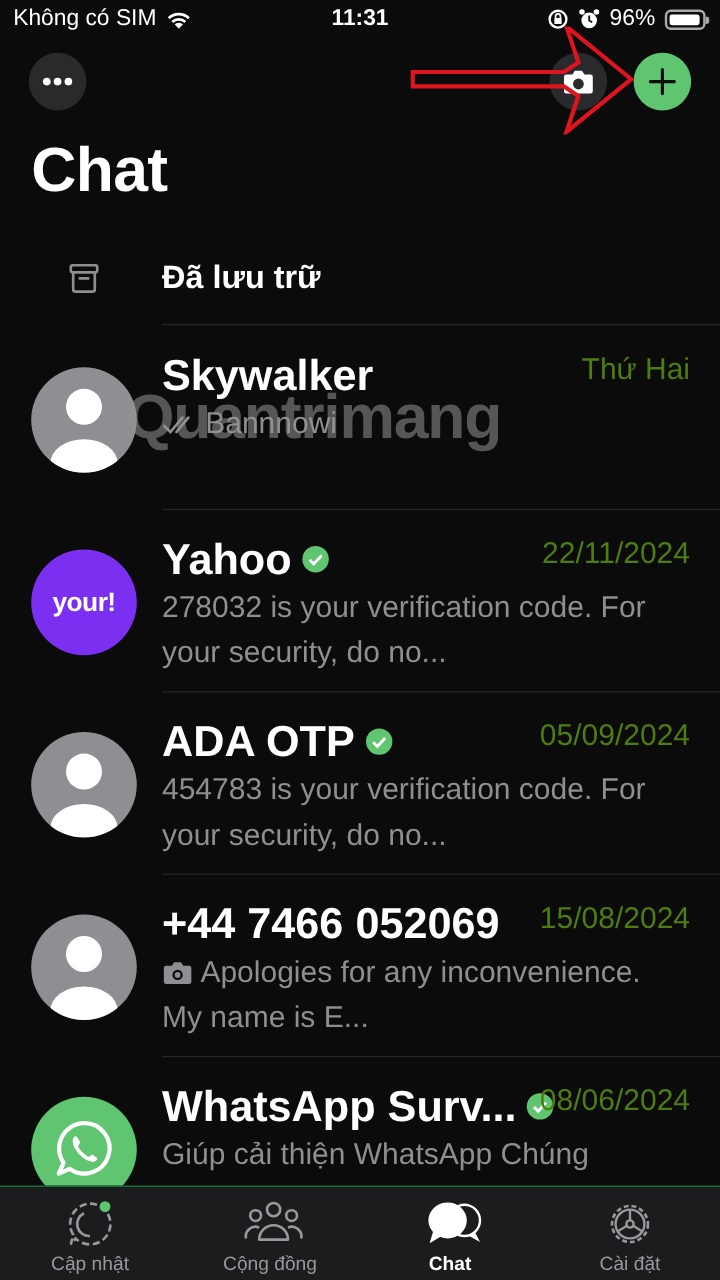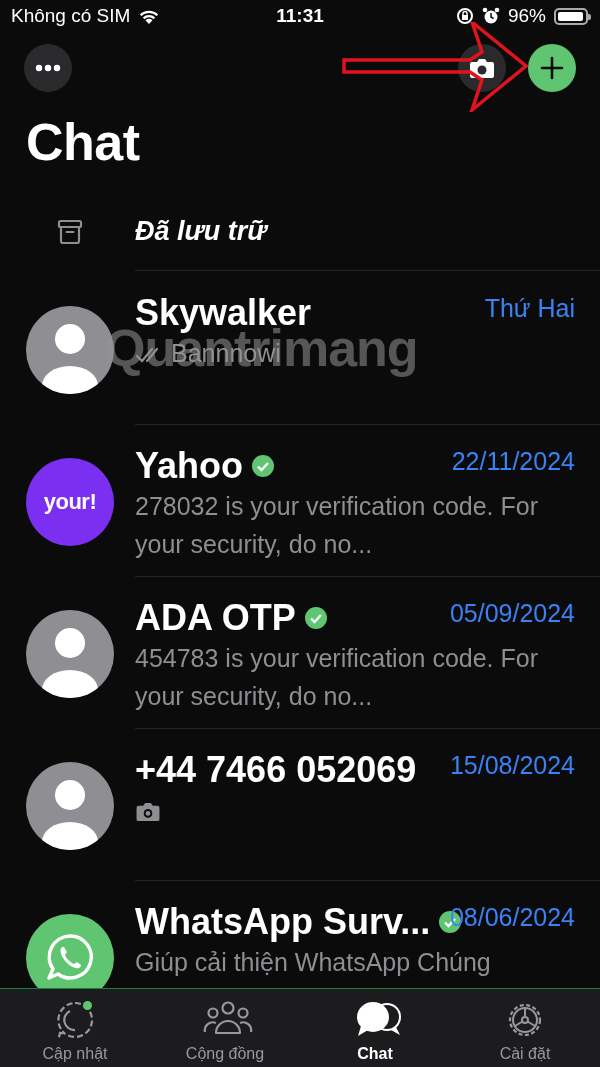--- a/index.html
+++ b/index.html
@@ -18,34 +18,34 @@
   
   .top-btn { position: absolute; border-radius: 50%; display: flex; align-items: center; justify-content: center; }
   .more-btn { left: 24px; top: 44px; width: 48px; height: 48px; background: #2a2a2c; }
   .camera-btn { left: 458px; top: 44px; width: 48px; height: 48px; background: #2a2a2c; }
   .new-chat-btn { left: 528px; top: 44px; width: 48px; height: 48px; background: #5fc570; }
 
   .annotation-arrow { position: absolute; left: 330px; top: 22px; width: 200px; height: 90px; pointer-events: none; }
 
   .page-title { position: absolute; left: 26px; top: 112px; font-size: 52px; font-weight: bold; letter-spacing: -0.5px; }
 
-  .archived { position: absolute; left: 0; top: 196px; width: 592px; height: 72px; display: flex; align-items: center; font-style: italic; }
+  .archived { position: absolute; left: 0; top: 196px; width: 592px; height: 72px; display: flex; align-items: center; }
   .archived-icon { position: absolute; left: 56px; top: 22px; width: 28px; height: 28px; }
   .archived-label { position: absolute; left: 135px; top: 20px; font-size: 27px; font-weight: bold; }
   .divider { position: absolute; left: 135px; right: 0; height: 1px; background: #262628; }
 
   
   .chat-row { position: absolute; left: 0; width: 600px; height: 152px; }
   .avatar { position: absolute; left: 26px; width: 88px; height: 88px; border-radius: 50%; overflow: hidden; display: flex; align-items: center; justify-content: center; }
   .avatar.default { background: #8e8e93; }
   .avatar.yahoo { background: #7b2ff0; color: #fff; font-weight: bold; font-size: 22px; letter-spacing: -0.5px; }
   .avatar.whatsapp { background: #5fc570; }
   .chat-name { position: absolute; left: 135px; top: 20px; font-size: 36px; font-weight: bold; display: flex; align-items: center; gap: 8px; white-space: nowrap; }
   .verified { width: 24px; height: 24px; }
-  .chat-time { position: absolute; right: 25px; top: 22px; font-size: 25px; color: #3b82f6; }
+  .chat-time { position: absolute; right: 25px; top: 22px; font-size: 25px; color: #4d7c0f; }
   .chat-preview { position: absolute; left: 135px; top: 62px; width: 420px; font-size: 25px; color: #8e8e93; line-height: 38px; }
   .preview-icon { display: inline-block; vertical-align: -3px; margin-right: 6px; }
 
   .watermark { position: absolute; left: 105px; top: 318px; font-size: 52px; font-weight: bold; color: rgba(150,150,150,0.55); letter-spacing: -1px; pointer-events: none; }
 
   
   .tab-bar { position: absolute; left: 0; top: 988px; width: 600px; height: 79px; background: #1c1c1e; display: flex; border-top: 1px solid #15803d; }
   .tab { flex: 1; display: flex; flex-direction: column; align-items: center; padding-top: 10px; }
   .tab-icon { width: 46px; height: 42px; position: relative; }
   .tab-label { font-size: 16px; color: #98989d; margin-top: 4px; }
@@ -184,21 +184,21 @@
   </div>
   <div class="chat-name">
       <span>+44 7466 052069</span>
     </div>
   <div class="chat-time">15/08/2024</div>
   <div class="chat-preview">
     <svg class="preview-icon" width="26" height="21" viewBox="0 0 26 22">
       <path d="M3 5 H8 L10 2 H16 L18 5 H23 A2 2 0 0 1 25 7 V19 A2 2 0 0 1 23 21 H3 A2 2 0 0 1 1 19 V7 A2 2 0 0 1 3 5 Z" fill="#8e8e93"></path>
       <circle cx="13" cy="13" r="4.5" fill="#0b0b0b"></circle>
         <circle cx="13" cy="13" r="2.5" fill="#8e8e93"></circle>
-    </svg>
+    </svg><span>Apologies for any inconvenience. My name is E...</span>
   </div>
 </div>
 <div class="divider" style="top:880px"></div>
 
 <div class="chat-row" style="top:881px">
   <div class="avatar whatsapp" style="top:33px">
     <svg width="52" height="52" viewBox="0 0 52 52">
       <path d="M26 4 A21 21 0 1 1 14 42 L5 46 L9 37 A21 21 0 0 1 26 4 Z" fill="none" stroke="#fff" stroke-width="3.5" stroke-linejoin="round"></path>
       <path d="M18 15 C16 17 16 21 19 26 C22 31 27 35 32 36 C35 37 37 35 37 33 L33 30 L30 32 C27 31 22 26 21 23 L23 20 L20 15 Z" fill="#fff"></path>
     </svg>

